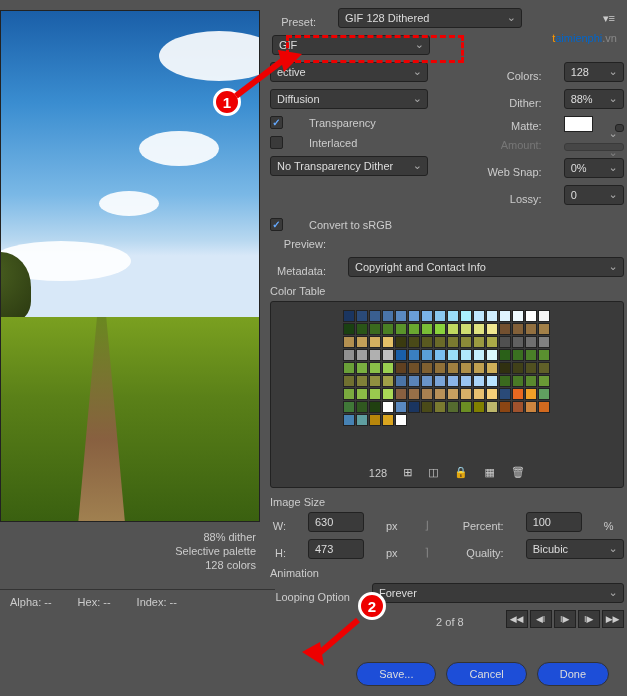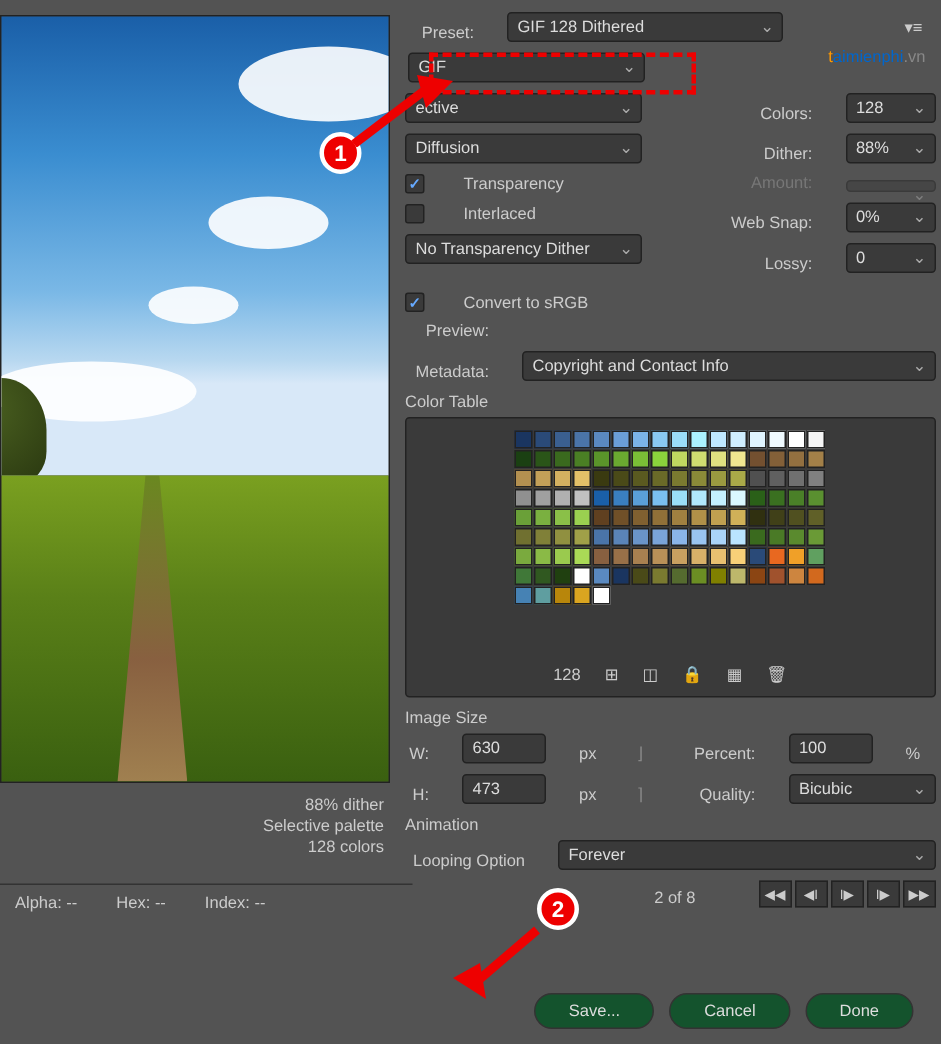--- a/index.html
+++ b/index.html
@@ -29,21 +29,21 @@
 .chk.on::after{content:"✓";color:#6af;font-size:10px;font-weight:bold}
 .swatch{width:48px;height:16px;background:#fff;border:1px solid #222;cursor:pointer}
 .twocol{display:flex;gap:8px}
 .colL{flex:1}
 .colR{width:140px}
 .section-lbl{margin:8px 0 4px;color:#ccc}
 .colortable{background:#3a3a3a;border:1px solid #222;border-radius:3px;padding:8px;margin-bottom:4px}
 .ctgrid{display:grid;grid-template-columns:repeat(16,12px);grid-auto-rows:12px;gap:1px;margin:0 auto 40px;width:fit-content}
 .ctgrid span{background:#888;border:1px solid #222}
 .ctbar{display:flex;align-items:center;gap:16px;justify-content:center;color:#999}
-.btn{background:#14532d;border:1px solid #333;border-radius:12px;padding:5px 22px;color:#ddd;cursor:pointer}
+.btn{background:#1d4ed8;border:1px solid #333;border-radius:12px;padding:5px 22px;color:#ddd;cursor:pointer}
 .btnrow{position:absolute;bottom:10px;right:18px;display:flex;gap:10px}
 .playback{display:flex;gap:2px}
 .pbtn{width:22px;height:18px;background:#3a3a3a;border:1px solid #222;display:flex;align-items:center;justify-content:center;cursor:pointer;font-size:9px}
 .redbox{position:absolute;border:3px dashed #e00;pointer-events:none}
 .badge{position:absolute;width:28px;height:28px;background:#e00;border:3px solid #fff;border-radius:50%;color:#fff;font-weight:bold;font-size:15px;display:flex;align-items:center;justify-content:center;pointer-events:none}
 .arrow{position:absolute;pointer-events:none}
 .logo{position:absolute;top:32px;right:10px;font-size:11px;font-weight:normal;pointer-events:none}
 .logo .t{color:#f90}
 .menuicon{position:absolute;top:12px;right:12px;cursor:pointer;color:#ccc}
 .link{width:14px;text-align:center;color:#888}
@@ -110,20 +110,25 @@
           </div>
       </div>
       <div class="colR">
         <div class="row">
             <span class="lbl" style="width:58px">Colors:</span>
             <div class="sel" style="width:62px">128</div>
           </div>
         <div class="row">
             <span class="lbl" style="width:58px">Dither:</span>
             <div class="sel" style="width:62px">88%</div>
+          </div>
+        <div class="row">
+            <span class="lbl" style="width:58px">Matte:</span>
+            <div class="swatch"></div>
+            <span class="sel" style="width:14px;padding:3px 0"></span>
           </div>
         <div class="row">
             <span class="lbl" style="width:58px;color:#777">Amount:</span>
             <div class="sel" style="width:62px;opacity:.5"></div>
           </div>
         <div class="row">
             <span class="lbl" style="width:58px">Web Snap:</span>
             <div class="sel" style="width:62px">0%</div>
           </div>
         <div class="row">

